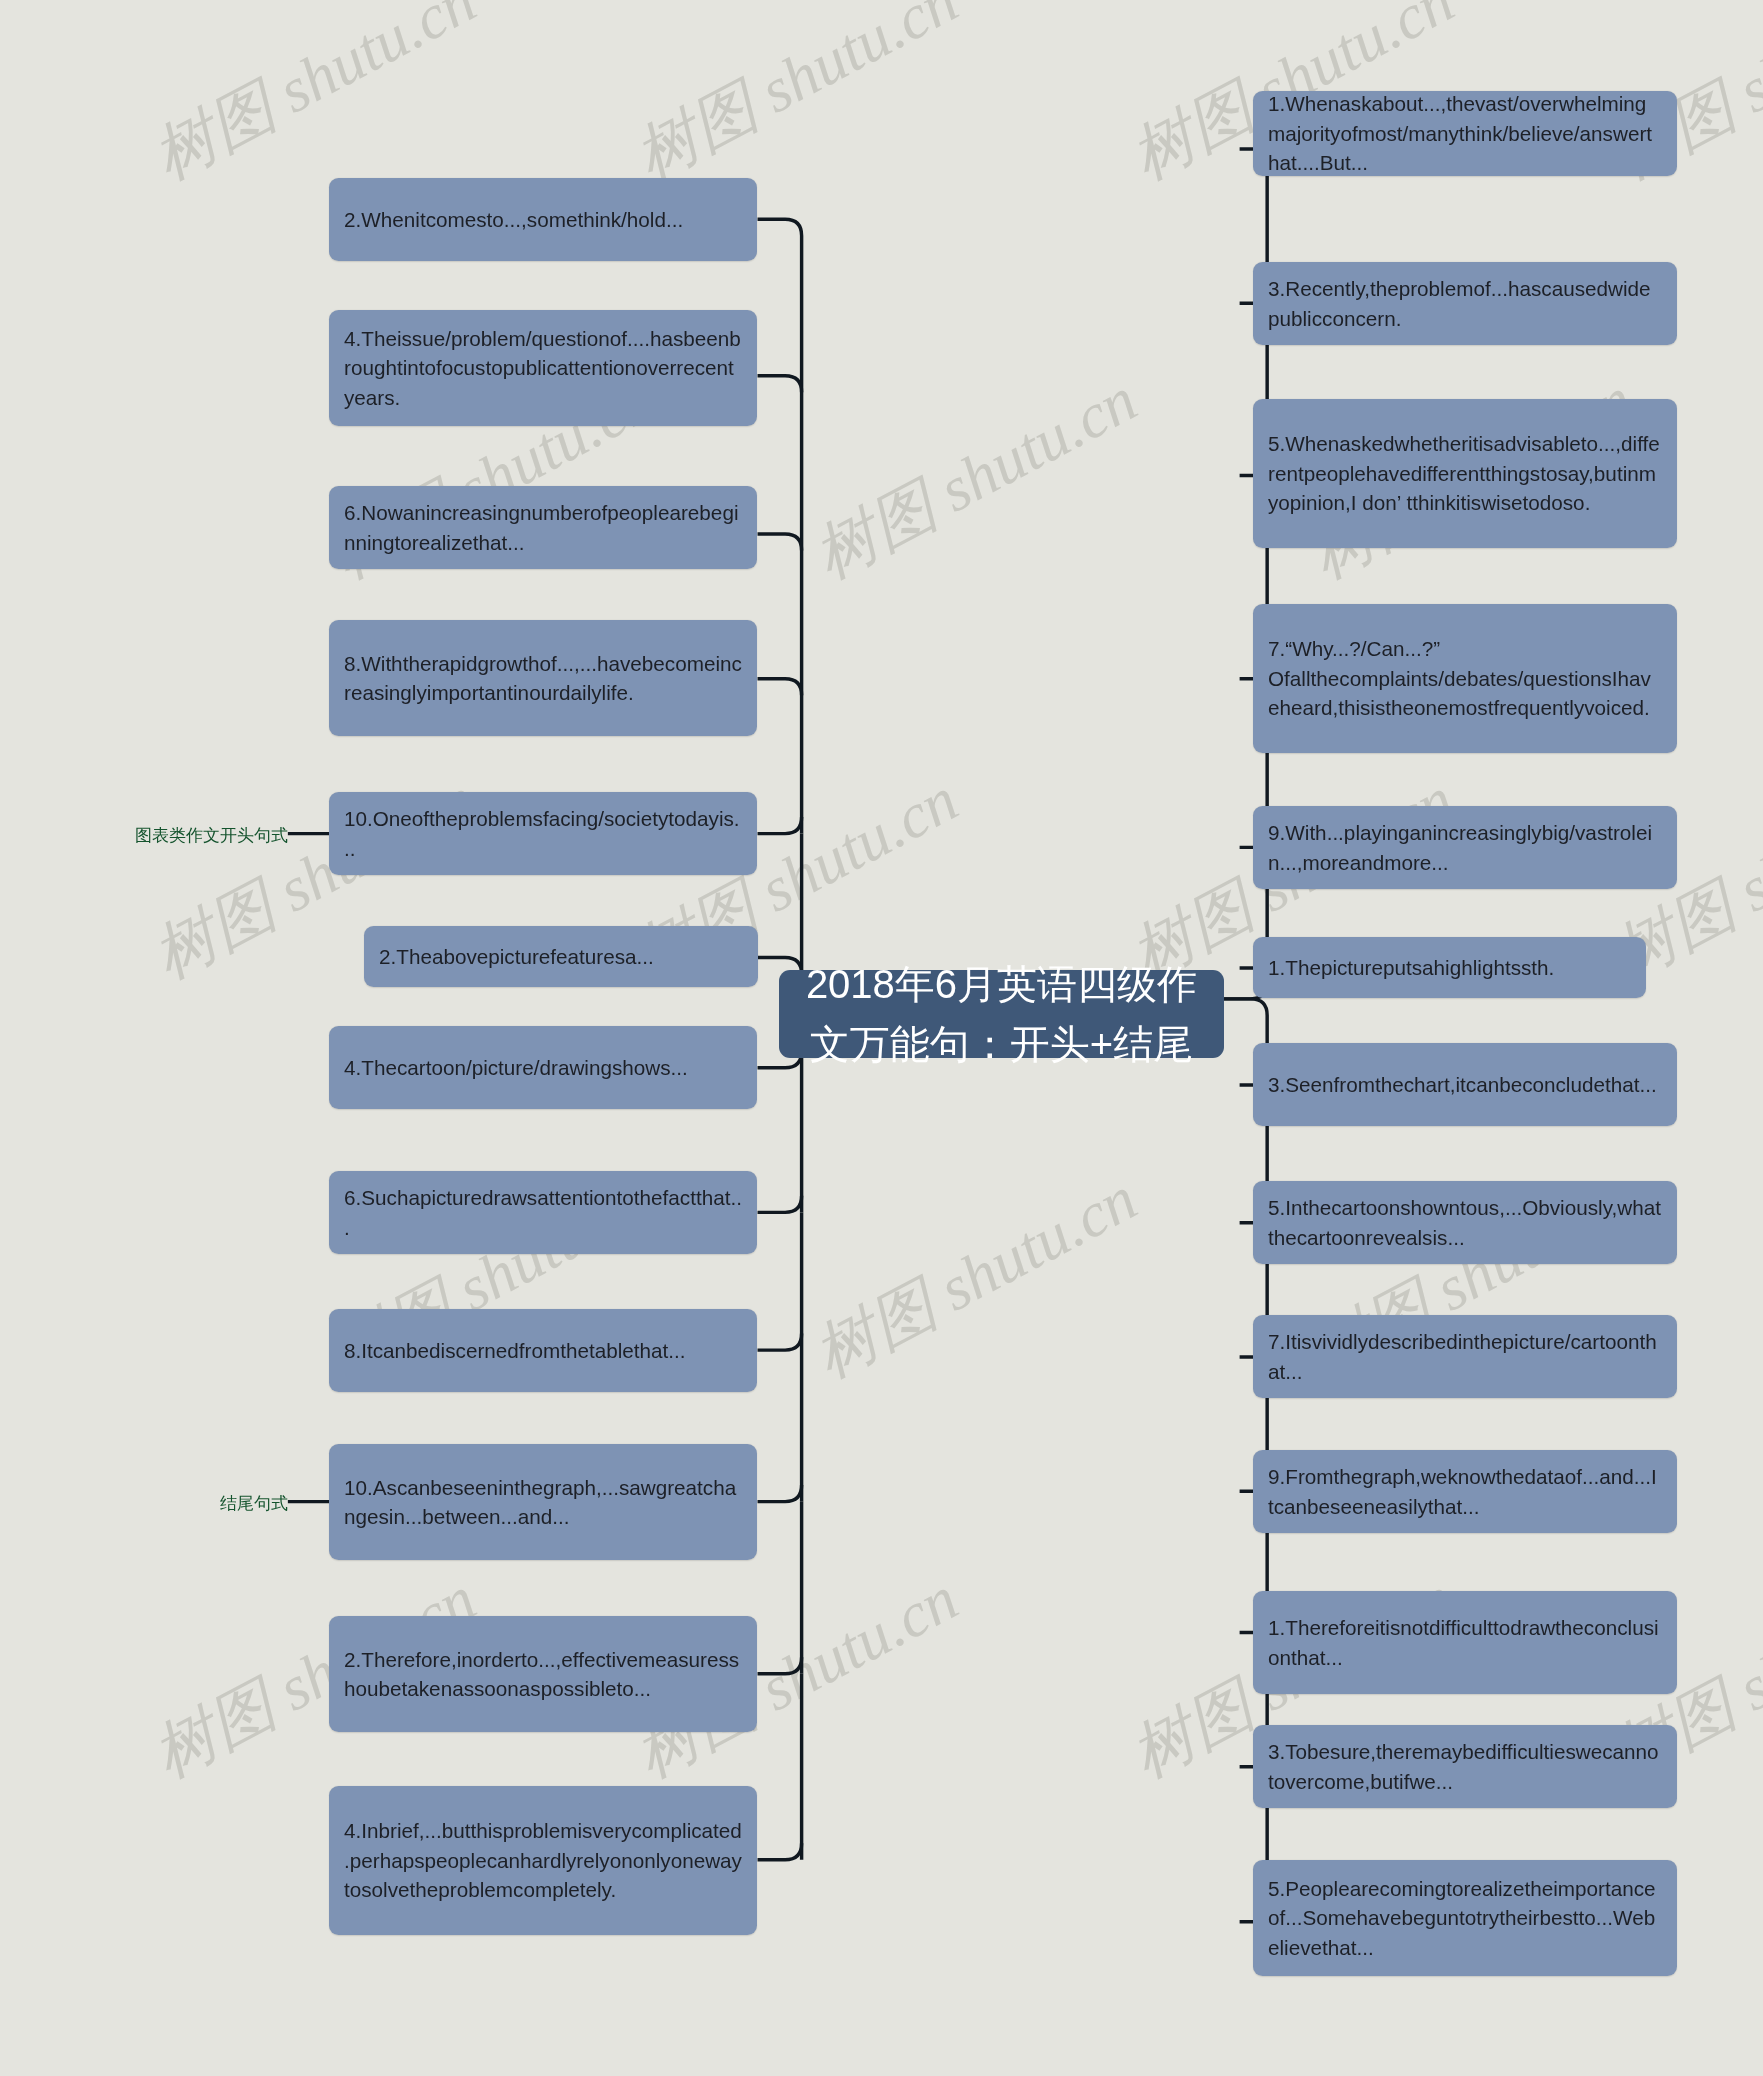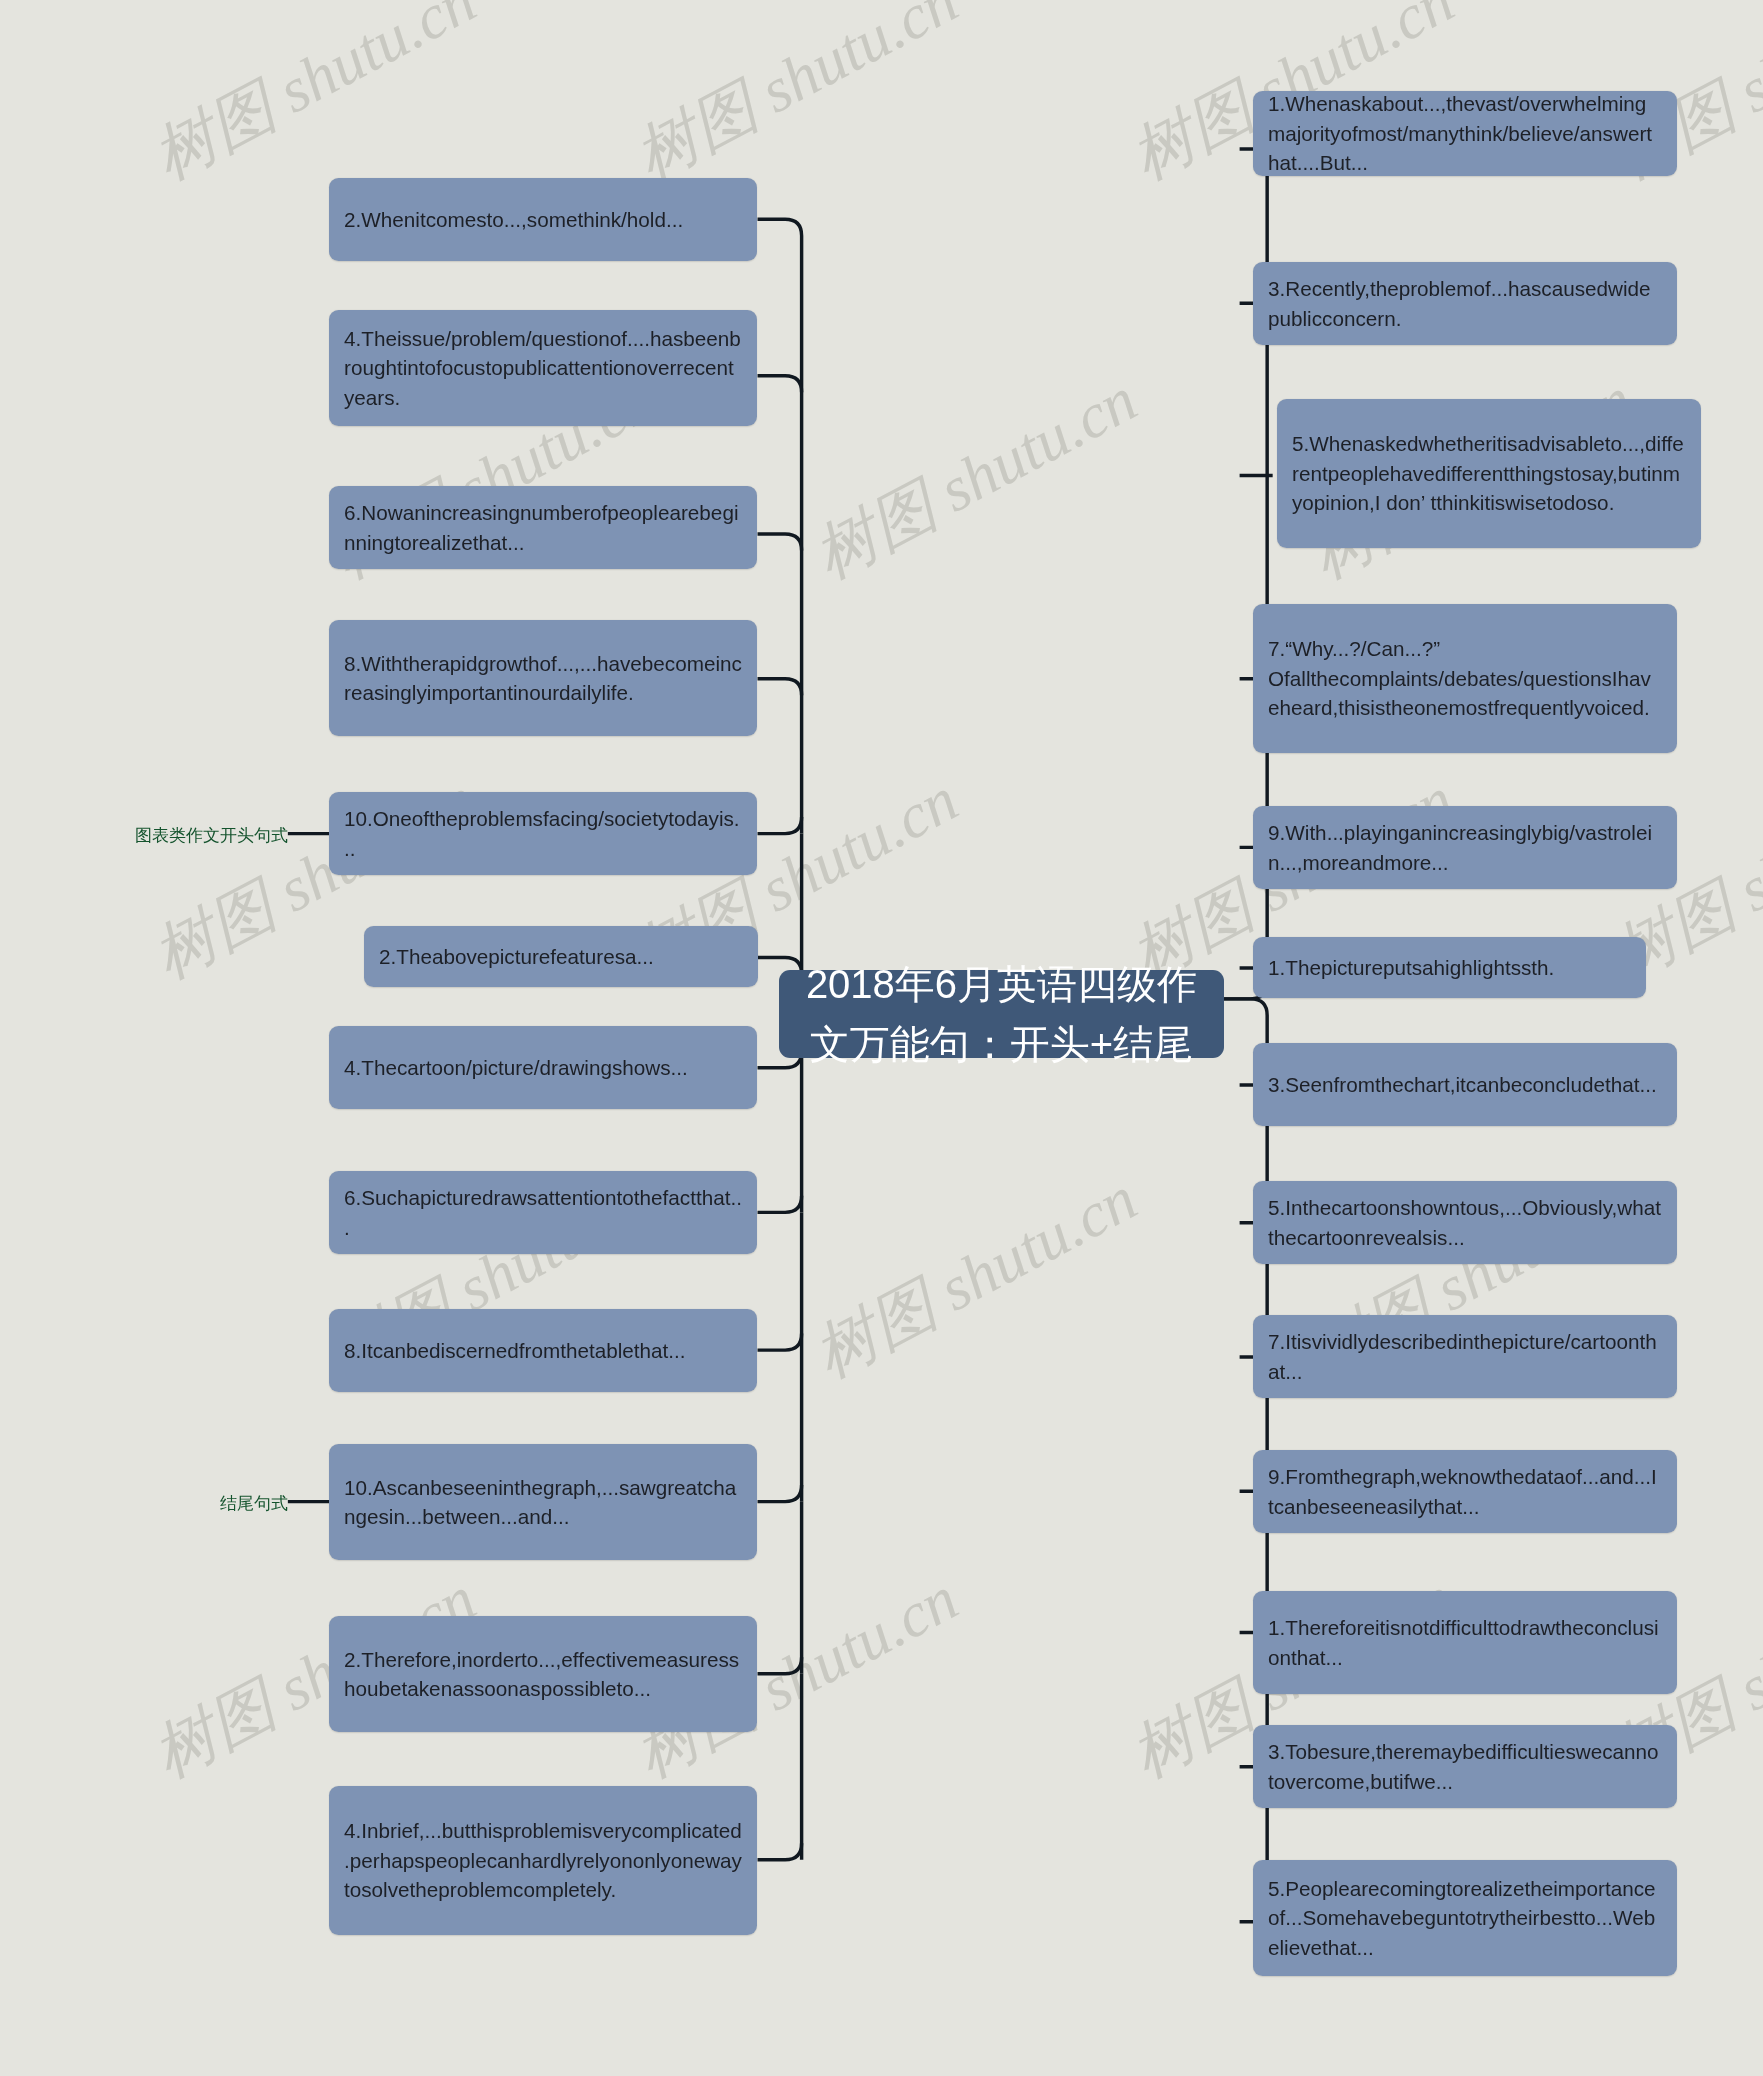--- a/index.html
+++ b/index.html
@@ -204,21 +204,21 @@
   <div class="node" style="left:329px; top:1786px; width:428px; height:149px;">
     <span class="txt">4.Inbrief,...butthisproblemisverycomplicated.perhapspeoplecanhardlyrelyononlyonewaytosolvetheproblemcompletely.</span>
   </div>
 
   <div class="node" style="left:1253px; top:91px; width:424px; height:85px;">
     <span class="txt">1.Whenaskabout...,thevast/overwhelmingmajorityofmost/manythink/believe/answerthat....But...</span>
   </div>
   <div class="node" style="left:1253px; top:262px; width:424px; height:83px;justify-content:flex-end;">
     <span class="txt">3.Recently,theproblemof...hascausedwidepublicconcern.</span>
   </div>
-  <div class="node" style="left:1253px; top:399px; width:424px; height:149px;margin-left:24px;">
+  <div class="node" style="left:1253px; top:399px; width:424px; height:149px;">
     <span class="txt">5.Whenaskedwhetheritisadvisableto...,differentpeoplehavedifferentthingstosay,butinmyopinion,I don’ tthinkitiswisetodoso.</span>
   </div>
   <div class="node" style="left:1253px; top:604px; width:424px; height:149px;">
     <span class="txt">7.“Why...?/Can...?” Ofallthecomplaints/debates/questionsIhaveheard,thisistheonemostfrequentlyvoiced.</span>
   </div>
   <div class="node" style="left:1253px; top:806px; width:424px; height:83px;">
     <span class="txt">9.With...playinganincreasinglybig/vastrolein...,moreandmore...</span>
   </div>
 
   <div class="node" style="left:1253px; top:937px; width:393px; height:61px;">

